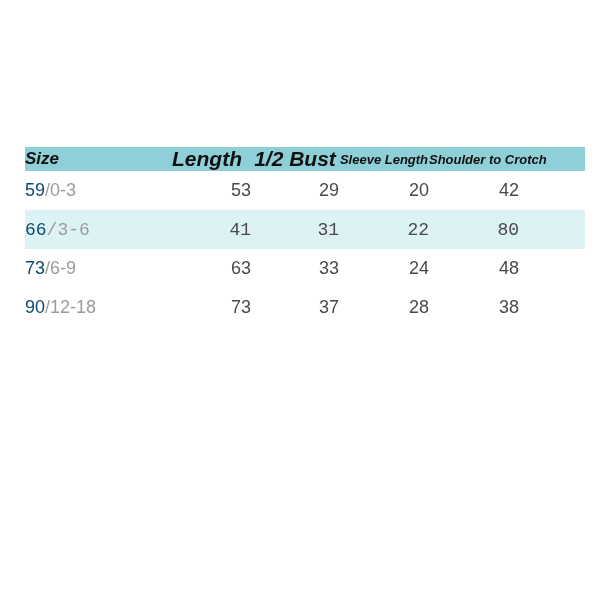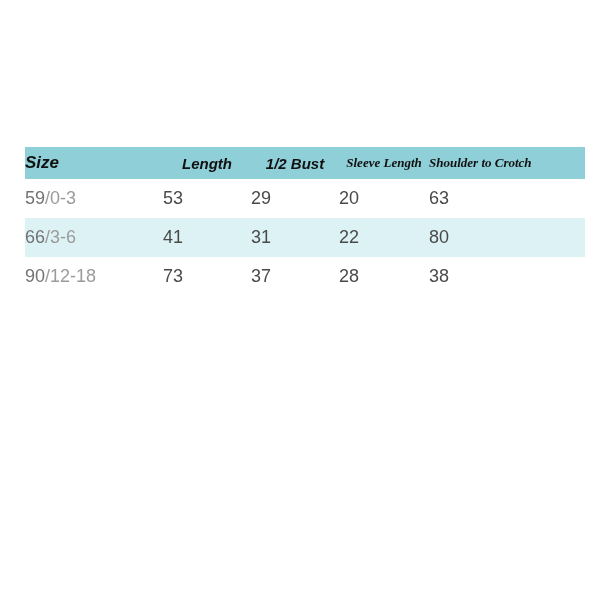--- a/index.html
+++ b/index.html
@@ -22,75 +22,75 @@
     width: 560px;
     border-collapse: collapse;
     table-layout: fixed;
   }
 
   
   #size-chart thead tr {
     background: #8ecfd8;
   }
   #size-chart thead th {
-    height: 32px;
+    height: 20px;
     padding: 0;
     font-style: italic;
     font-weight: bold;
     color: #111111;
     border: none;
     vertical-align: middle;
     white-space: nowrap;
   }
   th.h-size {
     font-size: 17px;
     text-align: left;
     padding-left: 38px;
   }
   th.h-length, th.h-bust {
-    font-size: 15px;
+    font-size: 21px;
     text-align: center;
   }
   th.h-sleeve, th.h-shoulder {
     font-size: 13px;
     text-align: center;
-    font-family: Liberation Serif, serif;
   }
 
   
   #size-chart tbody tr {
     background: #ffffff;
   }
   #size-chart tbody tr.alt {
     background: #ddf2f4;
+    font-family: Liberation Mono, monospace;
   }
   #size-chart tbody td {
     height: 39px;
     padding: 0;
     border: none;
     vertical-align: middle;
     font-size: 18px;
     color: #4a4a4a;
     white-space: nowrap;
   }
 
   td.c-size {
     text-align: left;
     padding-left: 17px;
     font-size: 18px;
   }
   td.c-size .sz-num {
-    color: #737373;
+    color: #0c4a6e;
   }
   td.c-size .sz-age {
     color: #9b9b9b;
   }
 
   td.c-num {
-    text-align: left;
+    text-align: right;
   }
 
   
   col.w-size     { width: 138px; }
   col.w-length   { width:  88px; }
   col.w-bust     { width:  88px; }
   col.w-sleeve   { width:  90px; }
   col.w-shoulder { width:  90px; }
   col.w-pad      { width:  66px; }
 </style>
@@ -117,29 +117,37 @@
       <th></th>
     </tr>
   </thead>
 
   <tbody>
     <tr>
       <td class="c-size"><span class="sz-num">59</span><span class="sz-age">/0-3</span></td>
       <td class="c-num">53</td>
       <td class="c-num">29</td>
       <td class="c-num">20</td>
-      <td class="c-num">63</td>
+      <td class="c-num">42</td>
       <td></td>
     </tr>
     <tr class="alt">
       <td class="c-size"><span class="sz-num">66</span><span class="sz-age">/3-6</span></td>
       <td class="c-num">41</td>
       <td class="c-num">31</td>
       <td class="c-num">22</td>
       <td class="c-num">80</td>
+      <td></td>
+    </tr>
+    <tr>
+      <td class="c-size"><span class="sz-num">73</span><span class="sz-age">/6-9</span></td>
+      <td class="c-num">63</td>
+      <td class="c-num">33</td>
+      <td class="c-num">24</td>
+      <td class="c-num">48</td>
       <td></td>
     </tr>
     <tr>
       <td class="c-size"><span class="sz-num">90</span><span class="sz-age">/12-18</span></td>
       <td class="c-num">73</td>
       <td class="c-num">37</td>
       <td class="c-num">28</td>
       <td class="c-num">38</td>
       <td></td>
     </tr>

